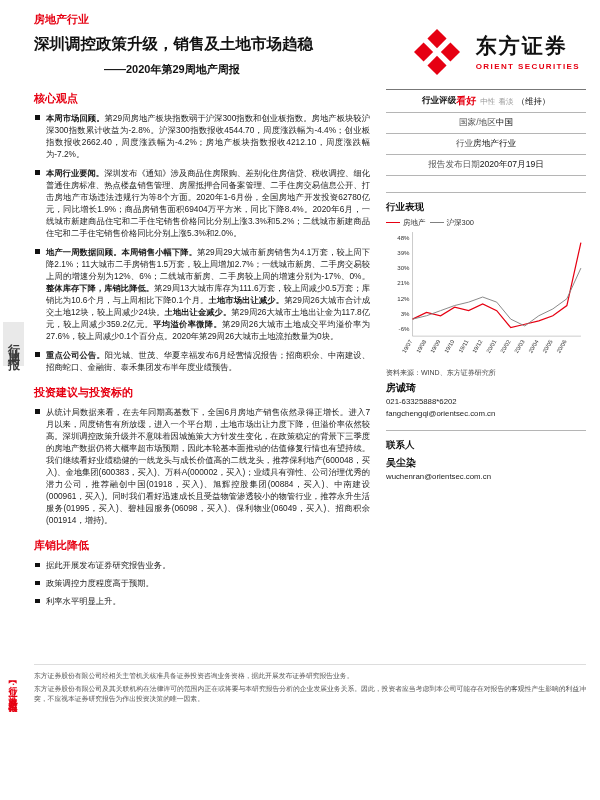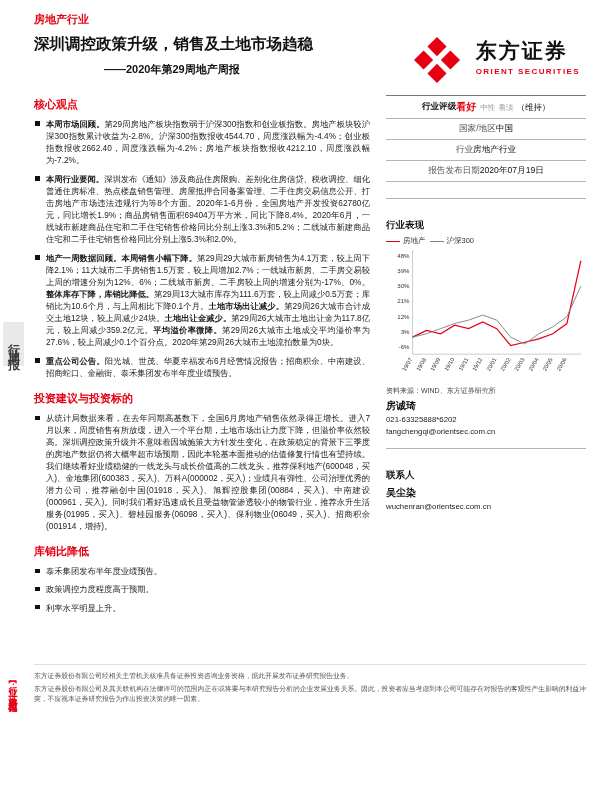--- a/index.html
+++ b/index.html
@@ -11,21 +11,21 @@
   .spine-mid{position:absolute;top:322px;left:3px;writing-mode:vertical-rl;font-size:12px;font-weight:bold;color:#3a3a3a;background:#e9e9e9;padding:12px 2px;letter-spacing:5px;}
   .spine-bottom{position:absolute;bottom:10px;left:6px;writing-mode:vertical-rl;font-size:9px;color:#E60012;letter-spacing:2px;font-weight:bold;}
 
   
   .hdr{margin:12px 14px 0 34px;}
   .cat{color:#E60012;font-weight:bold;font-size:11px;}
   .hdr-row{display:flex;justify-content:space-between;}
   .title-wrap{width:340px;margin-top:7px;}
   .title{font-size:15.5px;font-weight:bold;margin:0;line-height:1.35;color:#111;}
   .subtitle{margin-top:7px;margin-left:70px;font-weight:bold;font-size:11px;color:#111;}
-  .brand{display:flex;align-items:flex-start;gap:16px;margin-top:10px;padding-right:6px;}
+  .brand{display:flex;align-items:center;gap:16px;margin-top:0;padding-right:6px;}
   .brand-mark svg{width:46px;height:46px;display:block;}
   .brand-cn{font-size:21px;font-weight:bold;letter-spacing:2px;color:#111;}
   .brand-en{font-size:8px;color:#E60012;font-weight:bold;letter-spacing:1.4px;margin-top:2px;}
 
   
   .content{display:flex;gap:16px;margin:12px 14px 0 34px;}
   .left-col{width:336px;}
   .right-col{width:200px;}
 
   .sec{color:#E60012;font-size:11px;font-weight:bold;margin:12px 0 6px;}
@@ -40,21 +40,21 @@
   .r-row{display:flex;justify-content:center;align-items:center;border-top:1px solid #b5b5b5;padding:4px 1px;font-size:8.6px;}
   .r-row.top{border-top:1.5px solid #777;}
   .r-row.last{border-bottom:1px solid #b5b5b5;}
   .r-label{color:#555;}
   .rating-label{font-weight:bold;color:#111;}
   .r-val{text-align:right;color:#111;}
   .good{color:#E60012;font-weight:bold;font-size:10px;margin-right:4px;}
   .dim{color:#999;font-size:7.6px;margin-right:3px;}
   .note{color:#111;font-size:8.4px;}
 
-  .r-sec{border-top:1px solid #b5b5b5;margin:12px 0 4px;padding-top:20px;font-size:9.5px;font-weight:bold;color:#111;}
+  .r-sec{border-top:1px solid #b5b5b5;margin:12px 0 4px;padding-top:8px;font-size:9.5px;font-weight:bold;color:#111;}
   .r-sec.chart-sec{margin-top:16px;}
   .legend{display:flex;gap:4px;font-size:7.5px;align-items:center;margin:3px 0 1px;color:#333;}
   .lg{display:flex;align-items:center;}
   .ln{display:inline-block;width:14px;height:0;border-top:1.6px solid;margin-right:3px;}
   .red-ln{border-color:#E60012;}
   .gray-ln{border-color:#808080;}
   #chart{width:100%;height:auto;display:block;}
   .source{font-size:7px;color:#444;margin-top:2px;}
 
   .an-name{font-size:10px;font-weight:bold;margin:3px 0 2px;color:#111;}
@@ -112,21 +112,21 @@
         <li><span class="mark"></span><span class="seg"><span class="b">重点公司公告。</span><span>阳光城、世茂、华夏幸福发布6月经营情况报告；招商积余、中南建设、招商蛇口、金融街、泰禾集团发布半年度业绩预告。</span></span></li>
       </ul>
 
       <h2 class="sec">投资建议与投资标的</h2>
       <ul class="blist">
         <li><span class="mark"></span><span class="seg"><span>从统计局数据来看，在去年同期高基数下，全国6月房地产销售依然录得正增长。进入7月以来，周度销售有所放缓，进入一个平台期，土地市场出让力度下降，但溢价率依然较高。深圳调控政策升级并不意味着因城施策大方针发生变化，在政策稳定的背景下三季度的房地产数据仍将大概率超市场预期，因此本轮基本面推动的估值修复行情也有望持续。我们继续看好业绩稳健的一线龙头与成长价值高的二线龙头，推荐保利地产(600048，买入)、金地集团(600383，买入)、万科A(000002，买入)；业绩具有弹性、公司治理优秀的潜力公司，推荐融创中国(01918，买入)、旭辉控股集团(00884，买入)、中南建设(000961，买入)。同时我们看好迅速成长且受益物管渗透较小的物管行业，推荐永升生活服务(01995，买入)、碧桂园服务(06098，买入)、保利物业(06049，买入)、招商积余(001914，增持)。</span></span></li>
       </ul>
 
       <h2 class="sec">库销比降低</h2>
       <ul class="blist risks">
-        <li><span class="mark"></span><span>泰禾集团发布半年度业绩预告。</span></li>
+        <li><span class="mark"></span><span>据此开展发布证券研究报告业务。</span></li>
         <li><span class="mark"></span><span>政策调控力度程度高于预期。</span></li>
         <li><span class="mark"></span><span>利率水平明显上升。</span></li>
       </ul>
     </section>
 
     <aside class="right-col">
       <div class="r-row top">
         <span class="r-label rating-label">行业评级</span>
         <span class="r-val">
           <span class="good">看好</span><span class="dim">中性</span><span class="dim">看淡</span><span class="note">（维持）</span>

